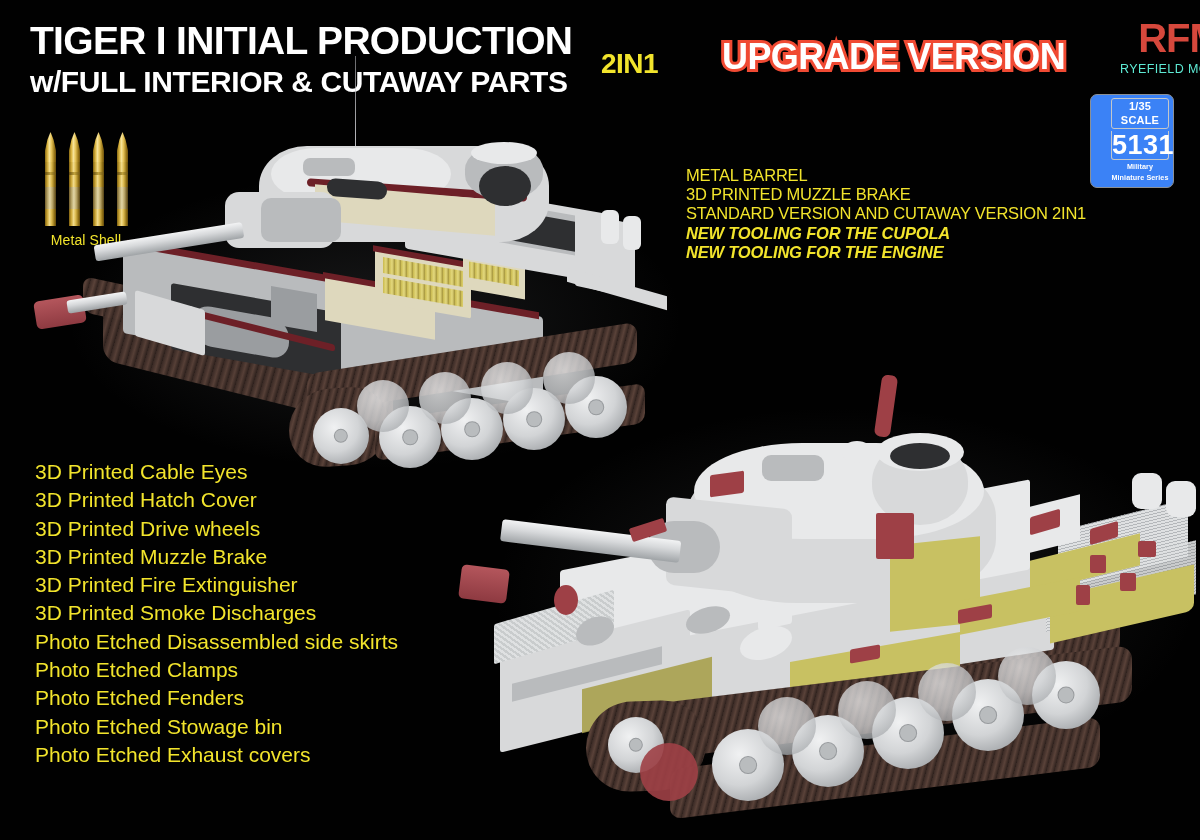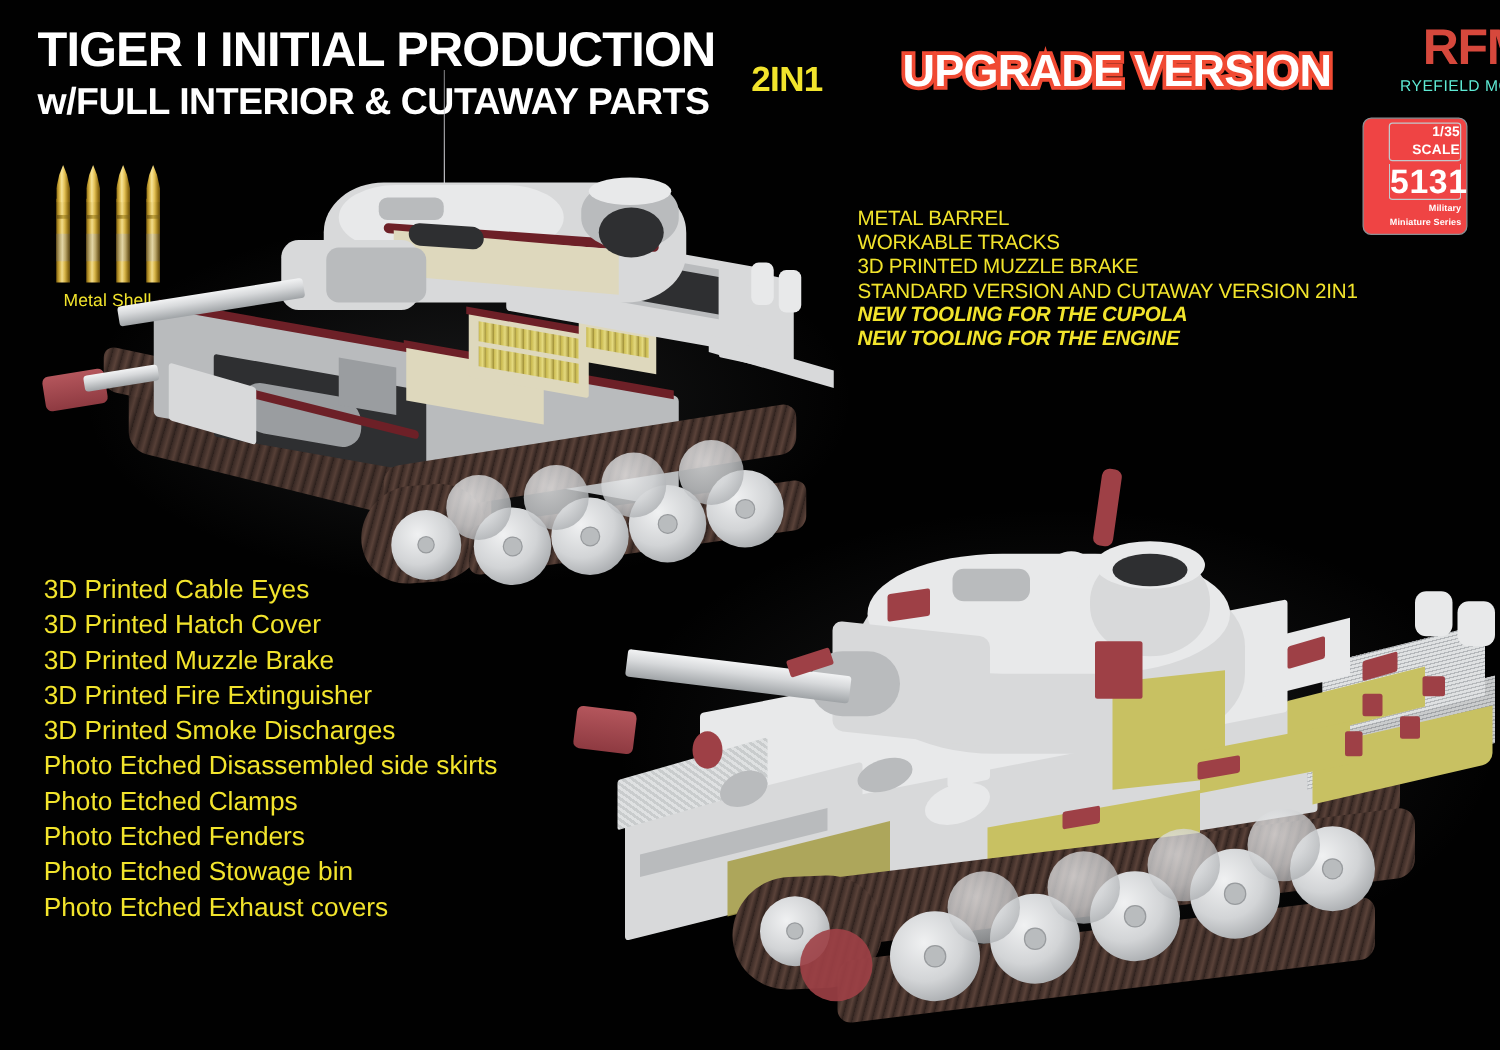--- a/index.html
+++ b/index.html
@@ -52,22 +52,22 @@
   #rfm-name {
     font-size:12.5px; font-weight:normal; color:#5eead4;
     letter-spacing:0.4px; line-height:16px; white-space:nowrap;
   }
   #rfm-reg { font-size:8px; vertical-align:super; }
 
   
   #scale-badge {
     position:absolute; left:1090px; top:94px;
     width:84px; padding:3px 4px 4px 20px;
-    background:#ef4444; border:1.5px solid #8b9094; border-radius:7px;
-    text-align:right;
+    background:#3b82f6; border:1.5px solid #8b9094; border-radius:7px;
+    text-align:center;
   }
   #scale-line {
     border:1px solid #c3c7ca; border-radius:3px;
     font-size:11px; font-weight:bold; color:#ffffff;
     letter-spacing:0.2px; padding:0 0 1px 0; line-height:14px;
   }
   #scale-number {
     margin-top:2px;
     border:1px solid #c3c7ca; border-top:none; border-radius:0 0 3px 3px;
     font-size:27px; font-weight:bold; color:#ffffff;
@@ -230,30 +230,30 @@
       <div class="band"></div>
     </div>
   </div>
   <div id="shell-label">Metal Shell</div>
 </div>
 
 <div id="antenna"></div>
 
 <div id="spec-list">
     <div>METAL BARREL</div>
-    <div>WORKABLE TRACKS</div>
     <div>3D PRINTED MUZZLE BRAKE</div>
     <div>STANDARD VERSION AND CUTAWAY VERSION 2IN1</div>
     <div class="bold">NEW TOOLING FOR THE CUPOLA</div>
     <div class="bold">NEW TOOLING FOR THE ENGINE</div>
   </div>
 
 <div id="parts-list">
     <div>3D Printed Cable Eyes</div>
     <div>3D Printed Hatch Cover</div>
+    <div>3D Printed Drive wheels</div>
     <div>3D Printed Muzzle Brake</div>
     <div>3D Printed Fire Extinguisher</div>
     <div>3D Printed Smoke Discharges</div>
     <div>Photo Etched Disassembled side skirts</div>
     <div>Photo Etched Clamps</div>
     <div>Photo Etched Fenders</div>
     <div>Photo Etched Stowage bin</div>
     <div>Photo Etched Exhaust covers</div>
   </div>
 

